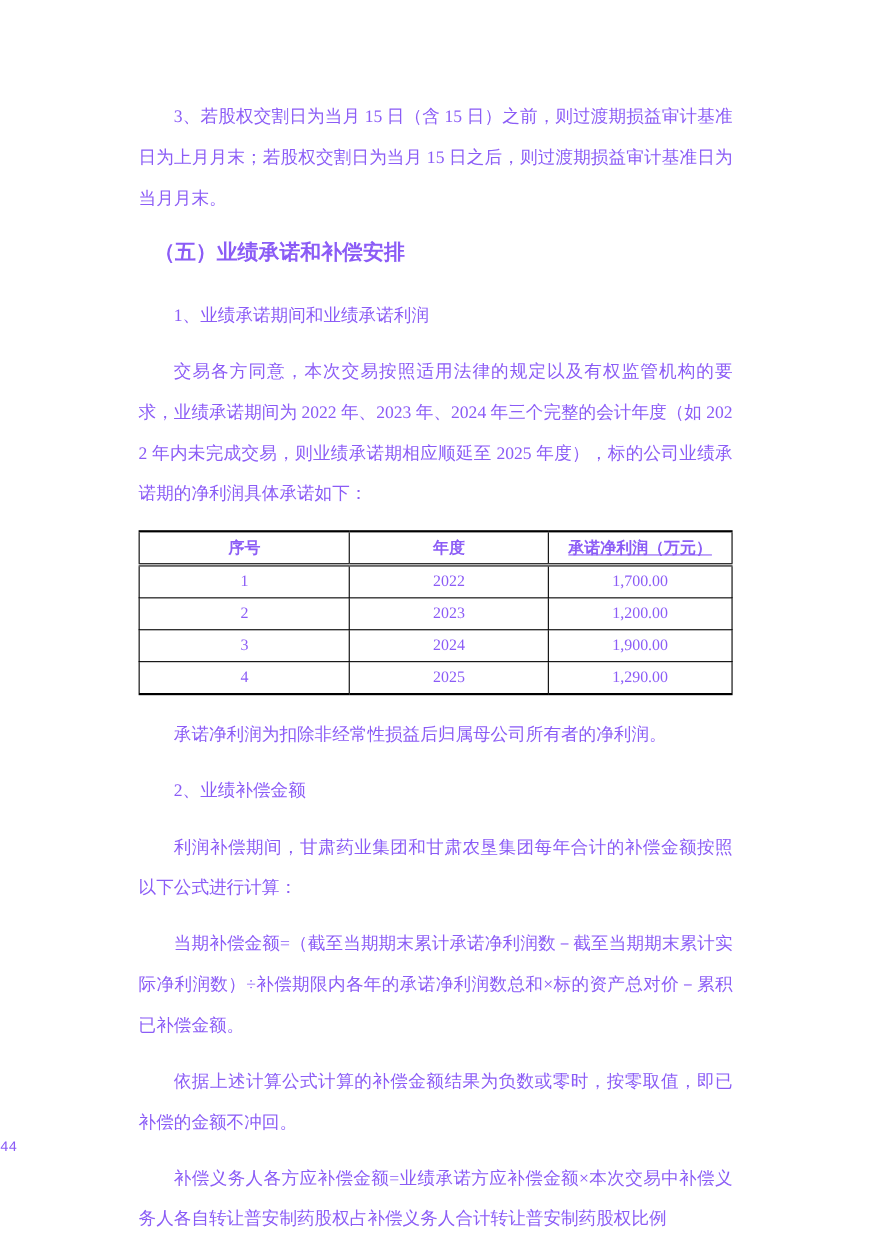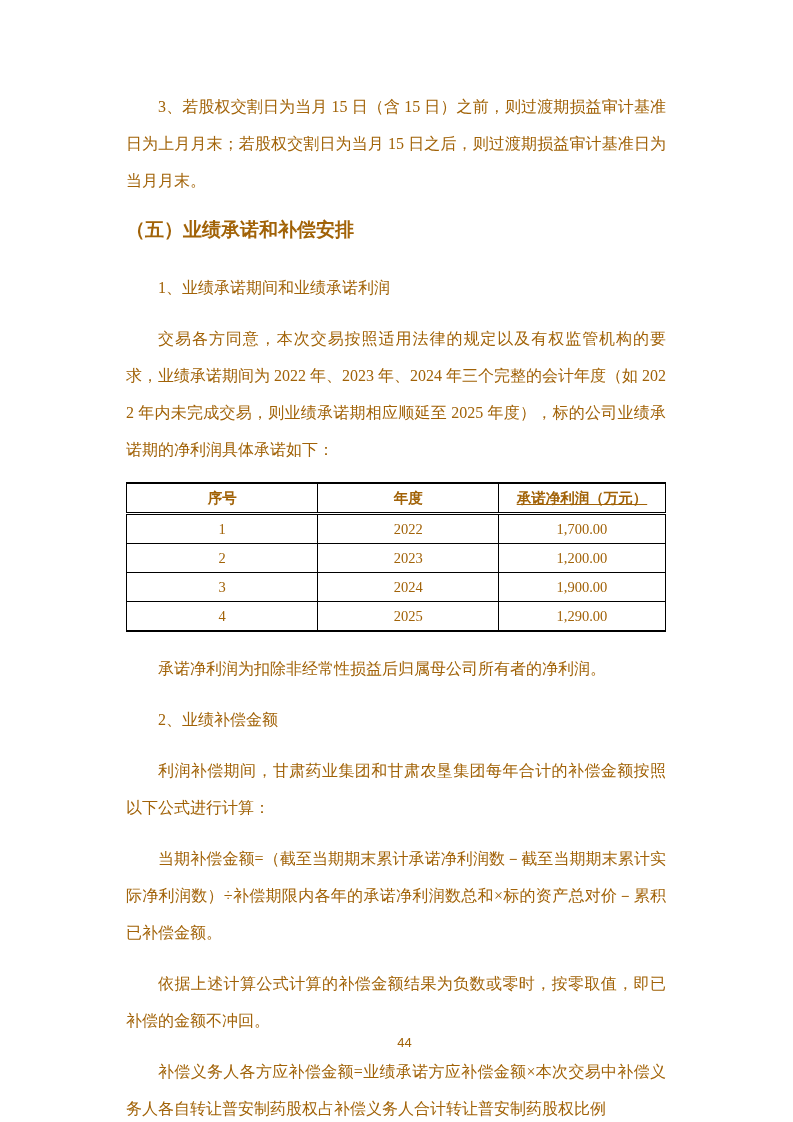--- a/index.html
+++ b/index.html
@@ -7,21 +7,21 @@
     padding: 0;
     background: #ffffff;
   }
   .page {
     position: relative;
     width: 793px;
     height: 1122px;
     margin: 0 auto;
     background: #ffffff;
     font-family: "Liberation Serif", "DejaVu Serif", serif;
-    color: #a16207;
+    color: #8b5cf6;
     box-sizing: border-box;
     overflow: hidden;
   }
   .content {
     box-sizing: border-box;
     padding: 88px 127px 0 126px;
   }
   .para {
     font-size: 16px;
     line-height: 37px;
@@ -31,21 +31,21 @@
     word-break: break-all;
   }
   .para.kai {
     font-family: "Liberation Serif", "DejaVu Serif", serif;
   }
   .section-heading {
     font-family: "Liberation Sans", "DejaVu Sans", sans-serif;
     font-weight: bold;
     font-size: 19px;
     line-height: 30px;
-    margin: 16px 0 24px 0;
+    margin: 16px 0 24px 14px;
     text-indent: 0;
   }
   .commitment-table {
     width: 100%;
     border-collapse: collapse;
     margin: 6px 0 18px 0;
     font-size: 14.5px;
   }
   .commitment-table th,
   .commitment-table td {
@@ -62,26 +62,25 @@
     text-align: center;
   }
   .commitment-table tr:last-child td {
     border-bottom: 2px solid #000000;
   }
   .col-seq   { width: 35.5%; }
   .col-year  { width: 33.5%; }
   .col-profit{ width: 31%; text-decoration: underline;   }
   .page-footer {
     position: absolute;
-    left: 16px;
+    left: 0;
     right: 0;
     bottom: 72px;
-    text-align: center;
     font-size: 13px;
-    font-family: Liberation Sans, sans-serif;
+    font-family: Liberation Mono, monospace;
   }
 </style>
 </head>
 <body>
 
 <div class="page">
   <div class="content">
 
     <p class="para">3、若股权交割日为当月 15 日（含 15 日）之前，则过渡期损益审计基准日为上月月末；若股权交割日为当月 15 日之后，则过渡期损益审计基准日为当月月末。</p>
 

